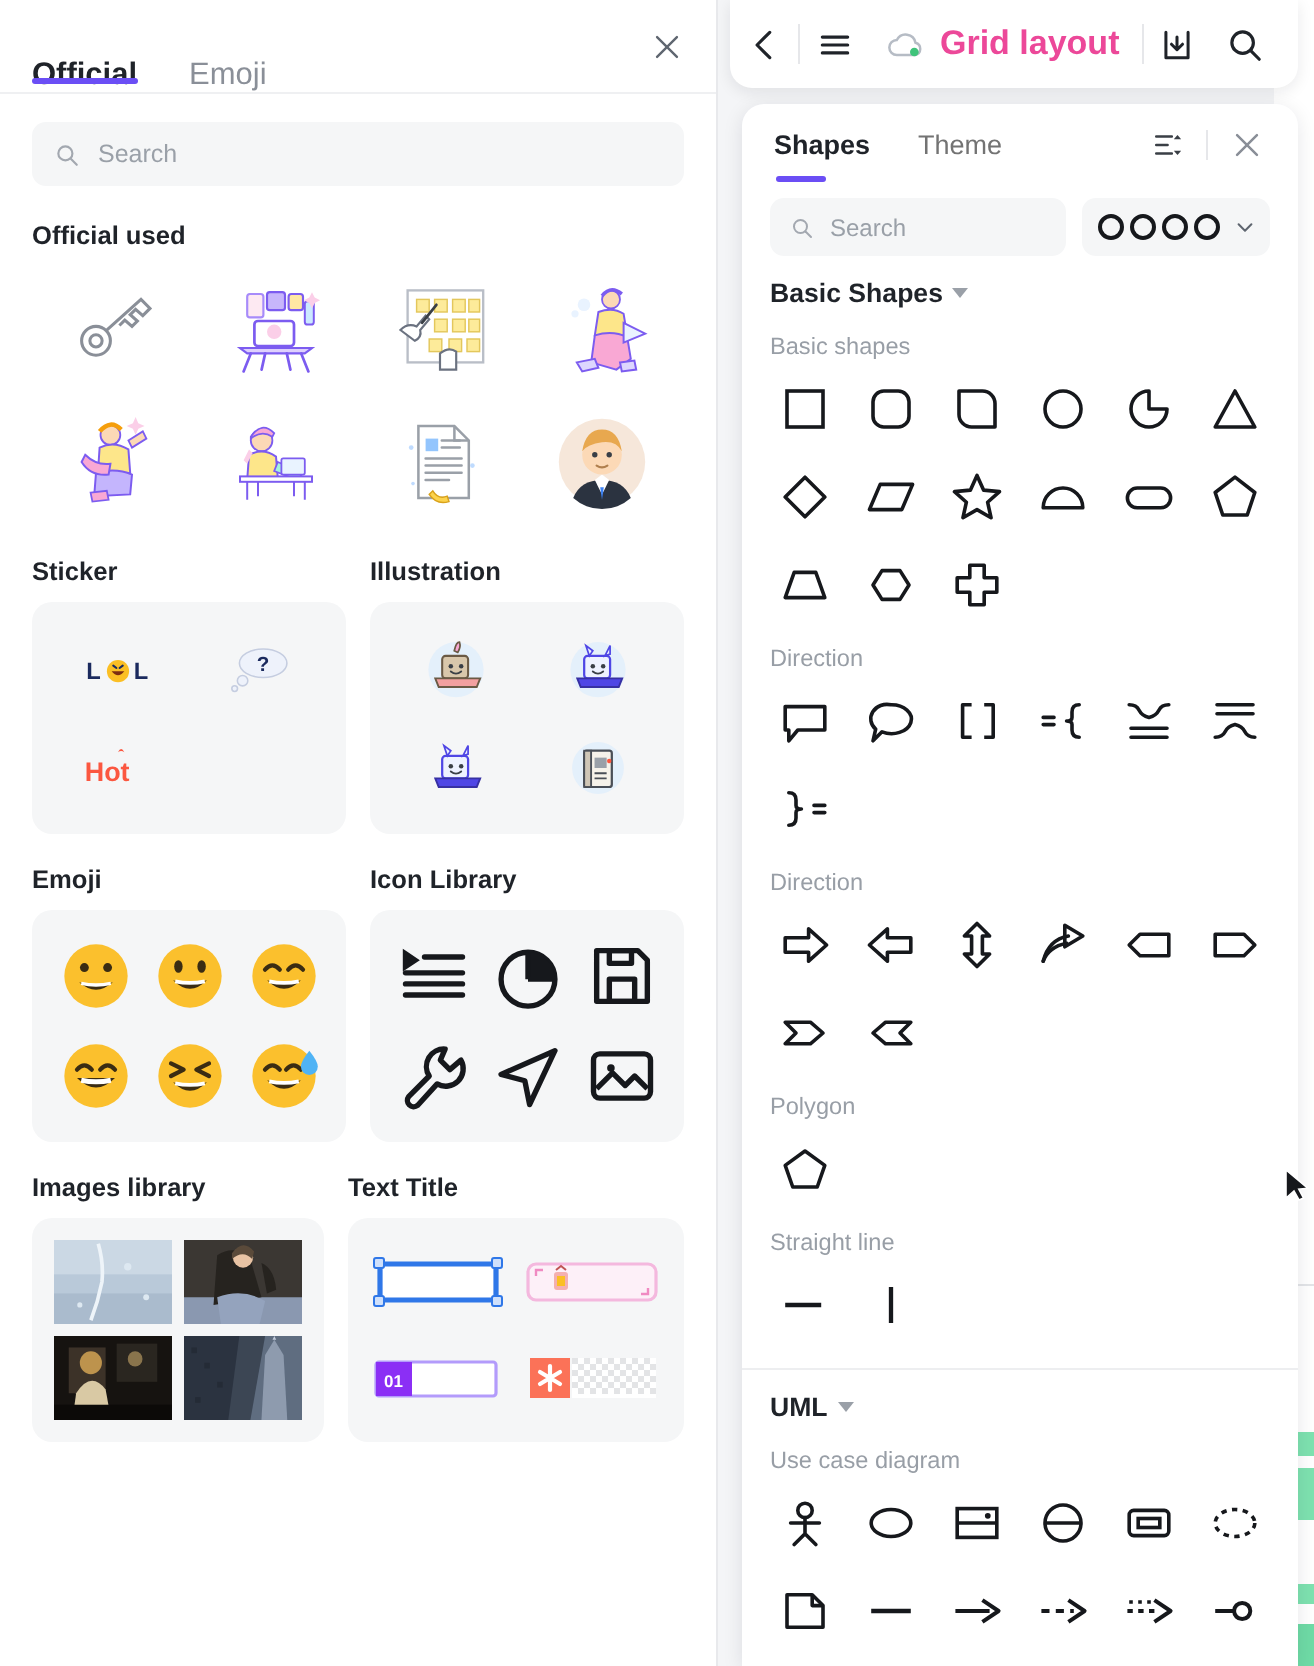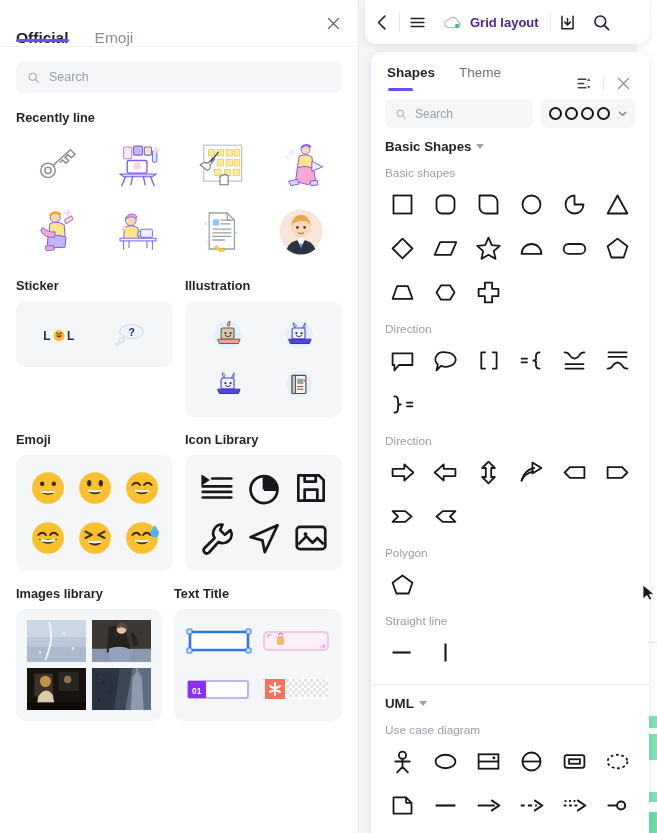--- a/index.html
+++ b/index.html
@@ -96,29 +96,29 @@
     display:flex; align-items:center;
     box-shadow:0 2px 8px rgba(20,24,35,.09);
   }
   .tb-btn {
     width:34px; height:34px; display:flex; align-items:center; justify-content:center;
     cursor:pointer; flex:none;
   }
   .tb-btn svg { width:19px; height:19px; }
   .tb-sep { width:1px; height:20px; background:#e6e7ea; flex:none; }
   .tb-title-wrap { display:flex; align-items:center; gap:7px; padding:0 11px 0 9px; cursor:pointer; }
-  .tb-title { font-size:13px; color:#4c1d95; font-weight:bold; white-space:nowrap; }
+  .tb-title { font-size:17px; color:#ec4899; font-weight:bold; white-space:nowrap; }
 
   .shapes-panel {
     position:absolute; left:12px; top:52px; right:8px; bottom:0;
     background:#ffffff; border-radius:11px 11px 0 0;
     box-shadow:0 2px 10px rgba(20,24,35,.10);
     overflow:hidden;
   }
-  .sp-tabs { height:41px; display:flex; align-items:flex-end; padding:0 16px; position:relative; }
+  .sp-tabs { height:41px; display:flex; align-items:center; padding:0 16px; position:relative; }
   .sp-tab {
     font-size:13.5px; font-weight:bold; color:#1f2329;
     margin-right:24px; position:relative; height:41px;
     display:flex; align-items:center; cursor:pointer;
   }
   .sp-tab.inactive { color:#737373; font-weight:normal; }
   .sp-tab.active::after {
     content:""; position:absolute; bottom:2px; left:1px; width:25px;
     height:3px; border-radius:2px; background:#6b4ef5;
   }
@@ -188,21 +188,21 @@
     <div class="lp-body">
 
       <div class="search-box">
         <svg viewBox="0 0 24 24" fill="none" stroke="#a3a8b0" stroke-width="2">
           <circle cx="10.5" cy="10.5" r="6.5"></circle>
             <path d="M15.5 15.5 L21 21" stroke-linecap="round"></path>
         </svg>
         <span class="search-ph">Search</span>
       </div>
 
-      <div class="sect-title">Recently line</div>
+      <div class="sect-title">Official used</div>
       <div class="recent-grid">
 
         <div class="recent-cell">
           <svg viewBox="0 0 60 60" fill="none" stroke="#8a8f98" stroke-width="1.7">
             <circle cx="20" cy="36" r="8"></circle>
               <circle cx="20" cy="36" r="3.4"></circle>
             <path d="M25.5 30.5 L45 13 L50 18 L46 22 L42 18.5 L39 21.5 L43 25 L40 28 L36 24.5 L33 27.5"></path>
           </svg>
         </div>
 
@@ -321,20 +321,26 @@
                 <path d="M21 13.5 l2 1.5 M27 13.5 l-2 1.5" stroke="#1b2a5e" stroke-width="1.3" stroke-linecap="round"></path>
                 <text x="34" y="22" font-family="'Liberation Sans',sans-serif" font-size="15" font-weight="bold" fill="#1b2a5e">L</text>
               </svg>
             </div>
             <div class="card-cell">
               <svg viewBox="0 0 48 34">
                 <ellipse cx="26" cy="14" rx="15" ry="9" fill="#eef2fb" stroke="#c5cde0" stroke-width="1"></ellipse>
                 <circle cx="13" cy="25" r="3.3" fill="#eef2fb" stroke="#c5cde0" stroke-width="1"></circle>
                 <circle cx="8" cy="30" r="1.8" fill="#eef2fb" stroke="#c5cde0" stroke-width="1"></circle>
                 <text x="22" y="19" font-family="'Liberation Sans',sans-serif" font-size="13" font-weight="bold" fill="#1b2a5e">?</text>
+              </svg>
+            </div>
+            <div class="card-cell">
+              <svg viewBox="0 0 48 30">
+                <text x="3" y="23" font-family="'Liberation Sans',sans-serif" font-size="17" font-weight="bold" fill="#fb5740">Hot</text>
+                <path d="M24 5 q2 -4 4 0 q-2 -1.5 -4 0z" fill="#fb5740"></path>
               </svg>
             </div>
           </div>
         </div>
 
         <div class="col">
           <div class="sect-title sm">Illustration</div>
           <div class="card c2">
             <div class="card-cell">
               <svg viewBox="0 0 44 44">

